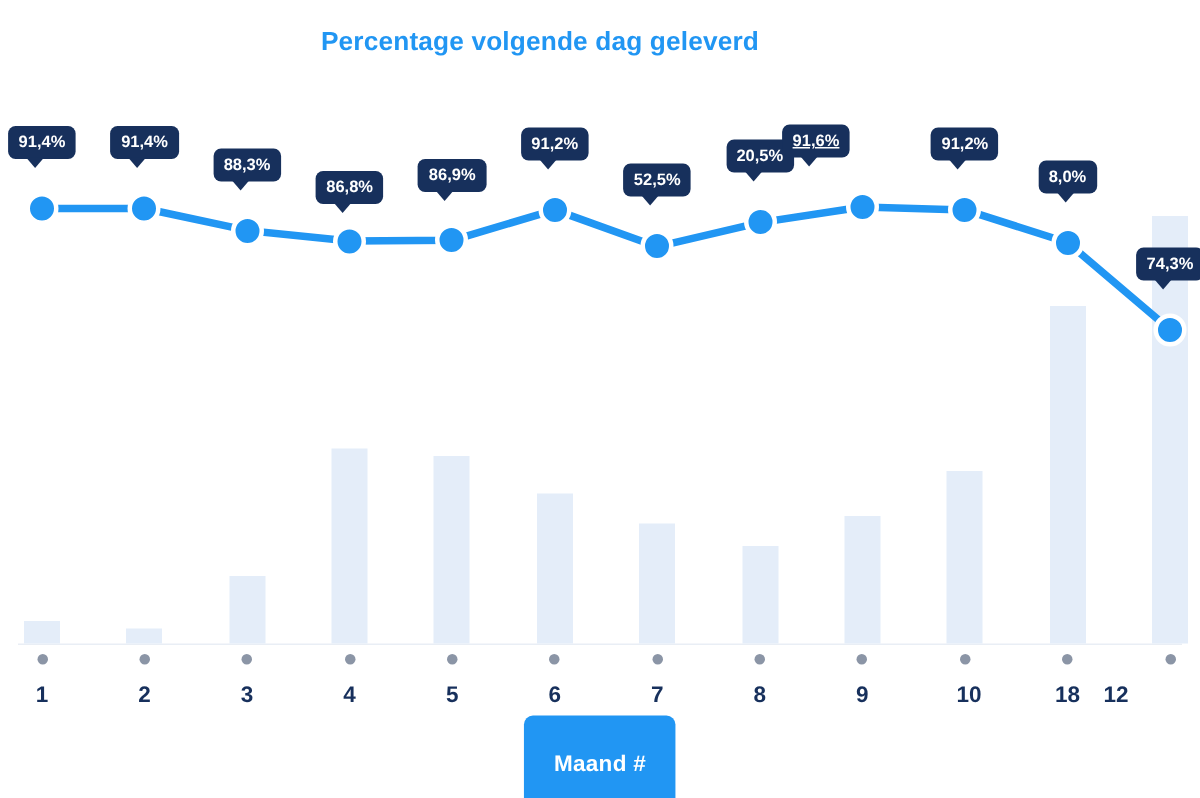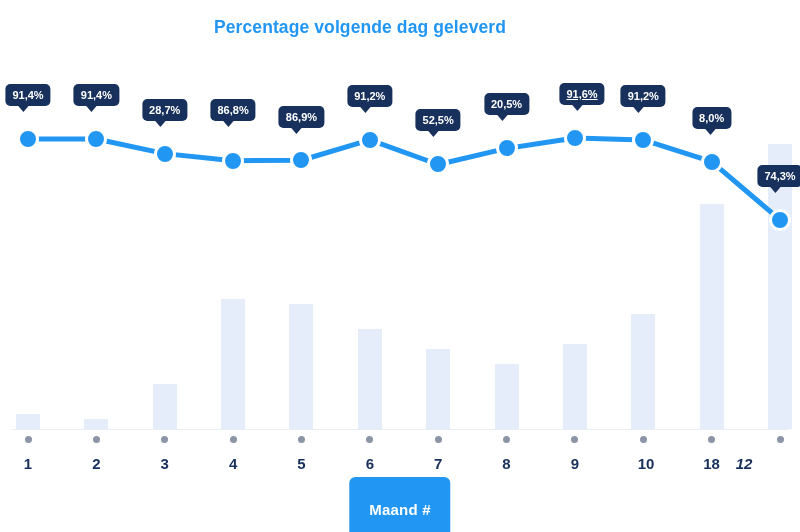--- a/index.html
+++ b/index.html
@@ -195,43 +195,43 @@
         <div class="point" style="left: 438.182px; top: 104.48px; background: rgb(33, 150, 243);"></div>
         <div class="point" style="left: 506.545px; top: 88.432px; background: rgb(33, 150, 243);"></div>
         <div class="point" style="left: 574.909px; top: 78.048px; background: rgb(33, 150, 243);"></div>
         <div class="point" style="left: 643.273px; top: 79.936px; background: rgb(33, 150, 243);"></div>
         <div class="point" style="left: 711.636px; top: 101.648px; background: rgb(33, 150, 243);"></div>
         <div class="point" style="left: 780px; top: 159.704px; background: rgb(33, 150, 243);"></div>
       </div>
     <div id="callouts-layer">
         <div class="callout" style="left: 28px; top: 23.992px;">91,4%</div>
         <div class="callout" style="left: 96.3636px; top: 23.992px;">91,4%</div>
-        <div class="callout" style="left: 164.727px; top: 38.624px;">28,7%</div>
-        <div class="callout" style="left: 233.091px; top: 39px;">86,8%</div>
+        <div class="callout" style="left: 164.727px; top: 38.624px;">88,3%</div>
+        <div class="callout" style="left: 233.091px; top: 54px;">86,8%</div>
         <div class="callout" style="left: 301.455px; top: 46px;">86,9%</div>
         <div class="callout" style="left: 369.818px; top: 24.936px;">91,2%</div>
         <div class="callout" style="left: 438.182px; top: 49.48px;">52,5%</div>
         <div class="callout" style="left: 506.545px; top: 33.432px;">20,5%</div>
-        <div class="callout" style="left: 582px; top: 23.048px; text-decoration: underline;">91,6%</div>
+        <div class="callout" style="left: 544px; top: 23.048px; text-decoration: underline;">91,6%</div>
         <div class="callout" style="left: 643.273px; top: 24.936px;">91,2%</div>
         <div class="callout" style="left: 711.636px; top: 46.648px;">8,0%</div>
         <div class="callout" style="left: 780px; top: 104.704px;">74,3%</div>
       </div>
   </div>
 
   <div id="xlabels-layer">
       <div class="xlabel" style="left: 28px;">1</div>
       <div class="xlabel" style="left: 96.3636px;">2</div>
       <div class="xlabel" style="left: 164.727px;">3</div>
       <div class="xlabel" style="left: 233.091px;">4</div>
       <div class="xlabel" style="left: 301.455px;">5</div>
       <div class="xlabel" style="left: 369.818px;">6</div>
       <div class="xlabel" style="left: 438.182px;">7</div>
       <div class="xlabel" style="left: 506.545px;">8</div>
       <div class="xlabel" style="left: 574.909px;">9</div>
       <div class="xlabel" style="left: 646px;">10</div>
       <div class="xlabel" style="left: 711.636px;">18</div>
-      <div class="xlabel" style="left: 744px; font-style: italic;">12</div>
+      <div class="xlabel" style="left: 744px;">12</div>
     </div>
 
   <div id="axis-pill">Maand #</div>
 
 </div>
 
 </body></html>

